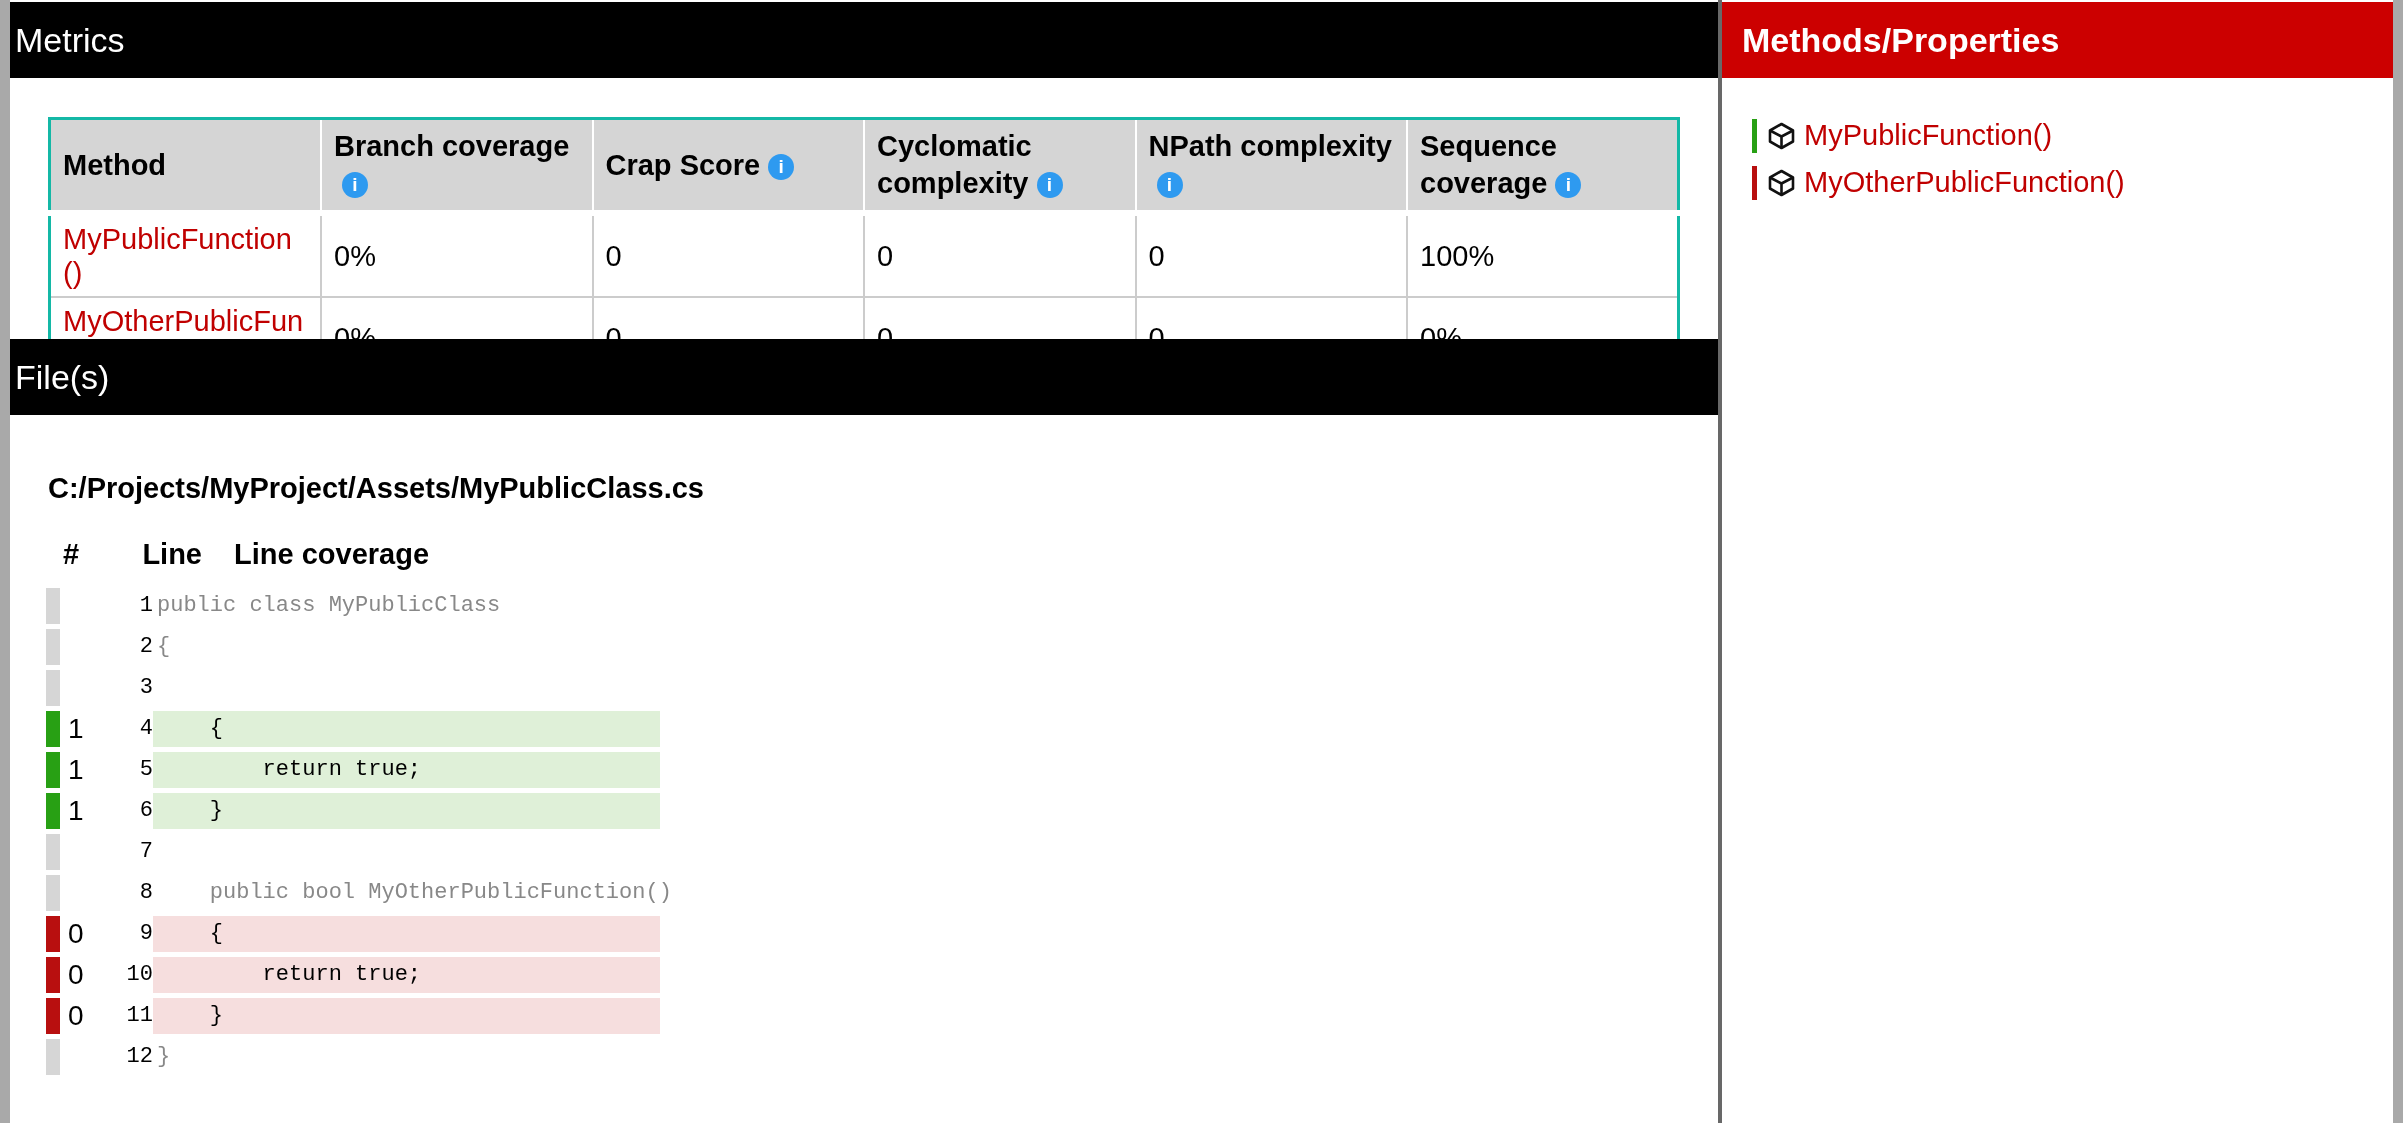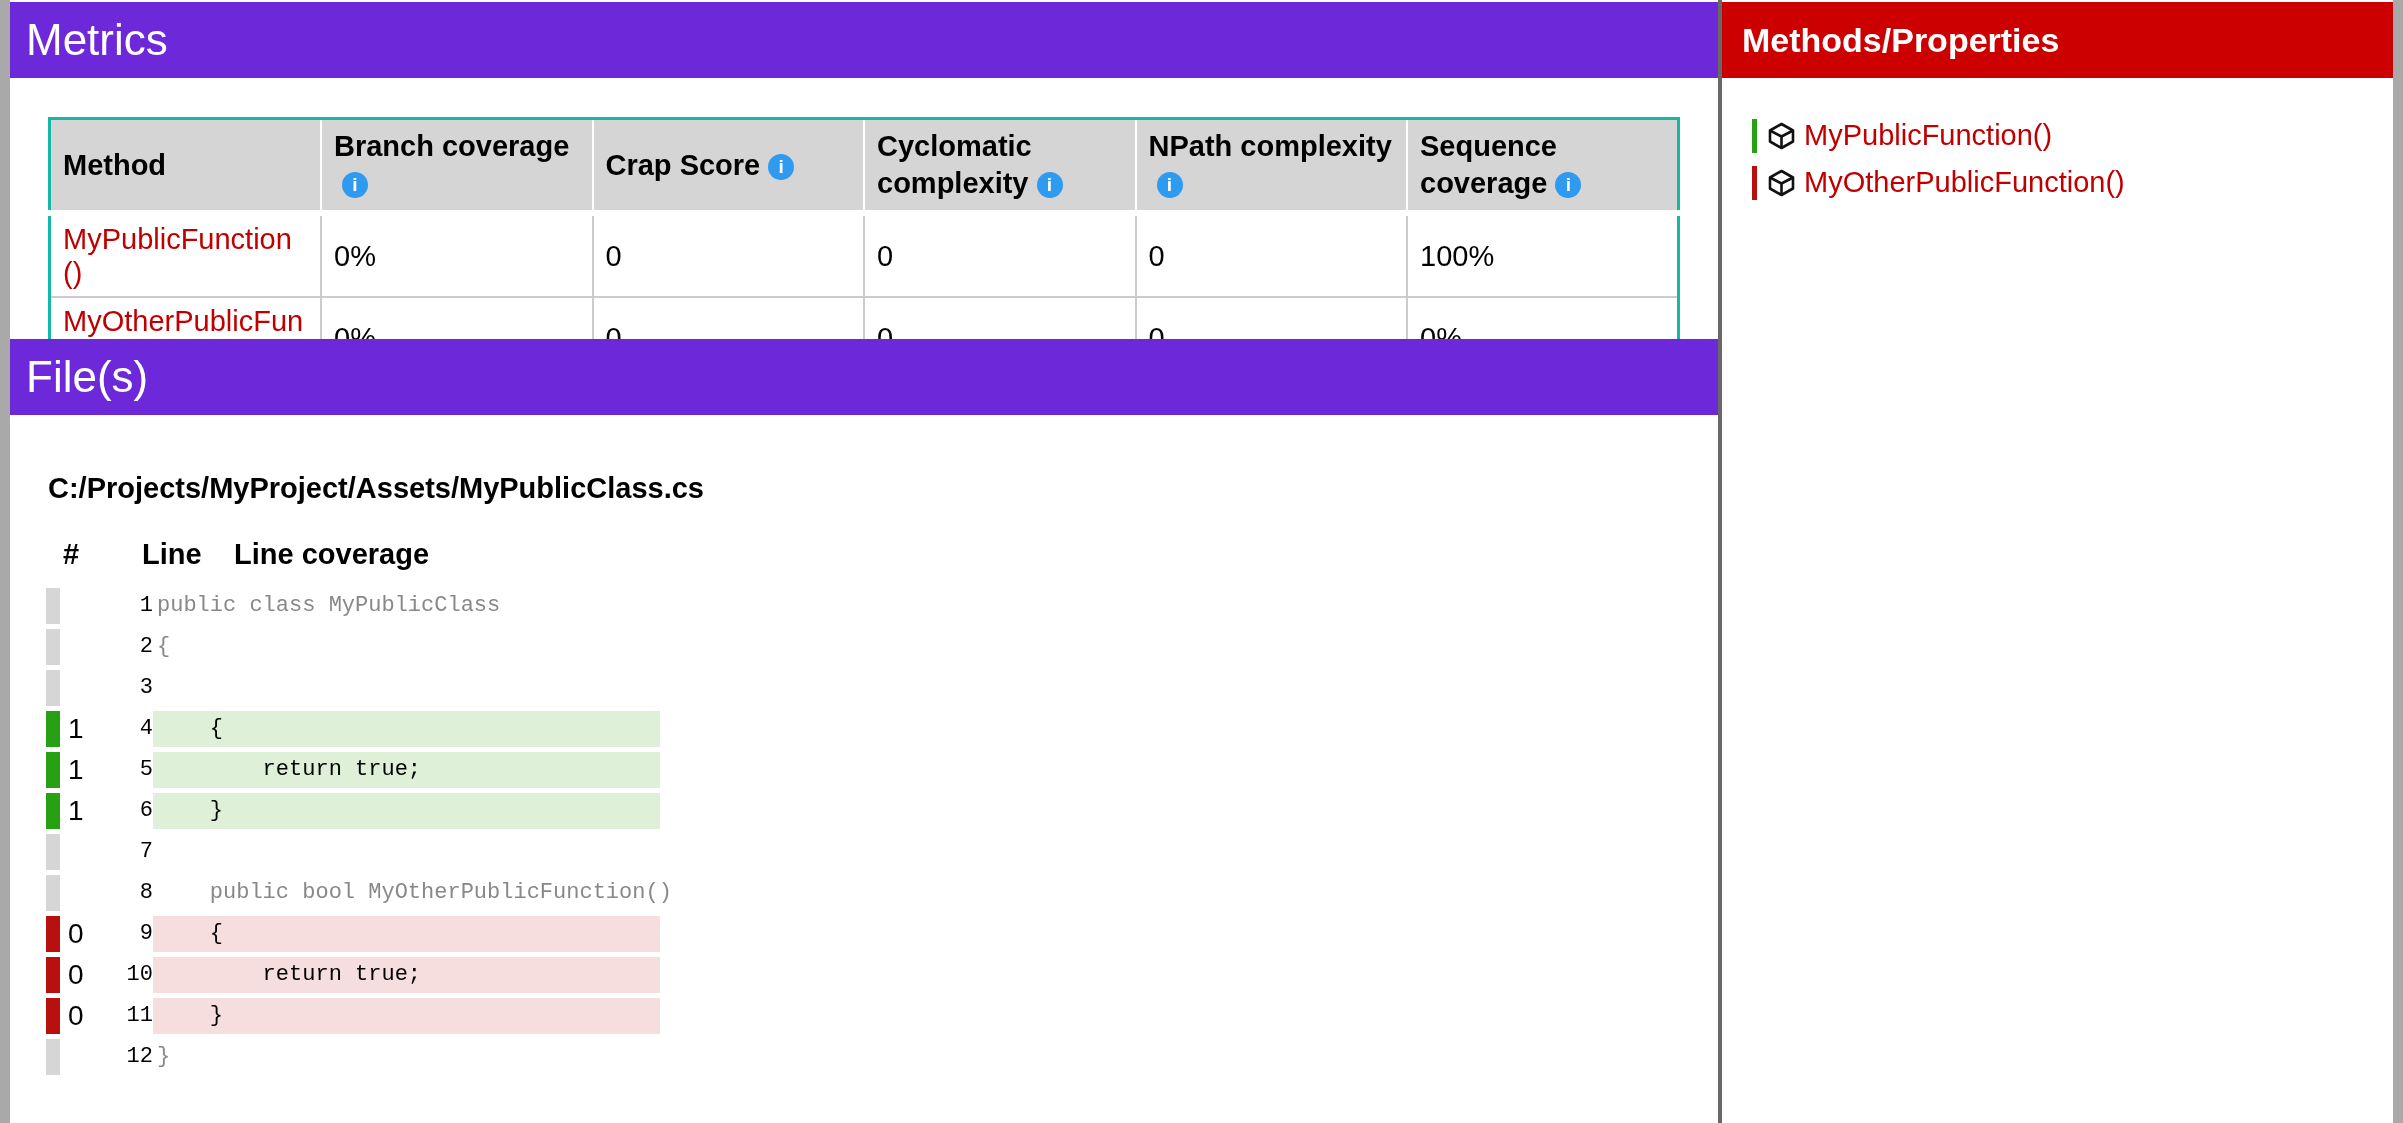--- a/index.html
+++ b/index.html
@@ -14,22 +14,22 @@
 
   
   .edge-strip { position:absolute; top:0; width:10px; height:1123px; background:#a9a9a9; }
   .edge-left  { left:0; }
   .edge-right { right:0; }
   .panel-divider { position:absolute; left:1718px; top:0; width:4px; height:1123px; background:#686868; }
 
   
   .section-bar {
     position:absolute; left:10px; width:1708px; height:76px;
-    background:#6d28d9; color:#fff;
-    font-size:44px; line-height:76px; padding-left:16px;
+    background:#000000; color:#fff;
+    font-size:34px; line-height:76px; padding-left:5px;
   }
   .bar-metrics { top:2px; }
   .bar-files   { top:339px; }
 
   
   .metrics-table {
     position:absolute; left:48px; top:117px; width:1632px;
     border-collapse:collapse; table-layout:fixed;
     font-size:29px; color:#000;
     border:3px solid #14b8a6;
@@ -55,21 +55,21 @@
   
   .file-path {
     position:absolute; left:48px; top:472px;
     font-size:29px; font-weight:bold; color:#000;
   }
   .code-header {
     position:absolute; left:46px; top:538px;
     display:flex; font-size:29px; font-weight:bold; color:#000;
   }
   .code-header .h-hits { width:50px; text-align:center; }
-  .code-header .h-line { width:60px; text-align:left; margin-left:46px; }
+  .code-header .h-line { width:60px; text-align:right; margin-left:46px; }
   .code-header .h-cov  { margin-left:32px; }
 
   .code-rows { position:absolute; left:46px; top:585px; }
   .code-row { display:flex; align-items:center; height:41px; }
   .ind { width:14px; height:36px; background:transparent; }
   .code-row.neutral   .ind { background:#d6d6d6; }
   .code-row.covered   .ind { background:#28a014; }
   .code-row.uncovered .ind { background:#b80f0f; }
   .hits { width:30px; margin-left:8px; font-size:28px; color:#000; }
   .lnum {

